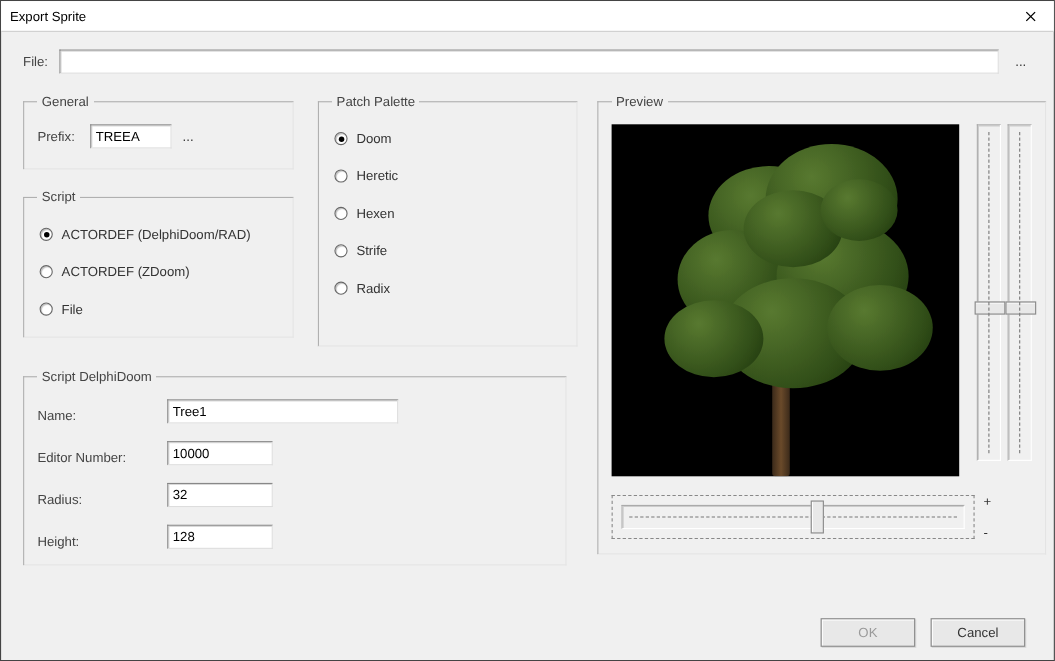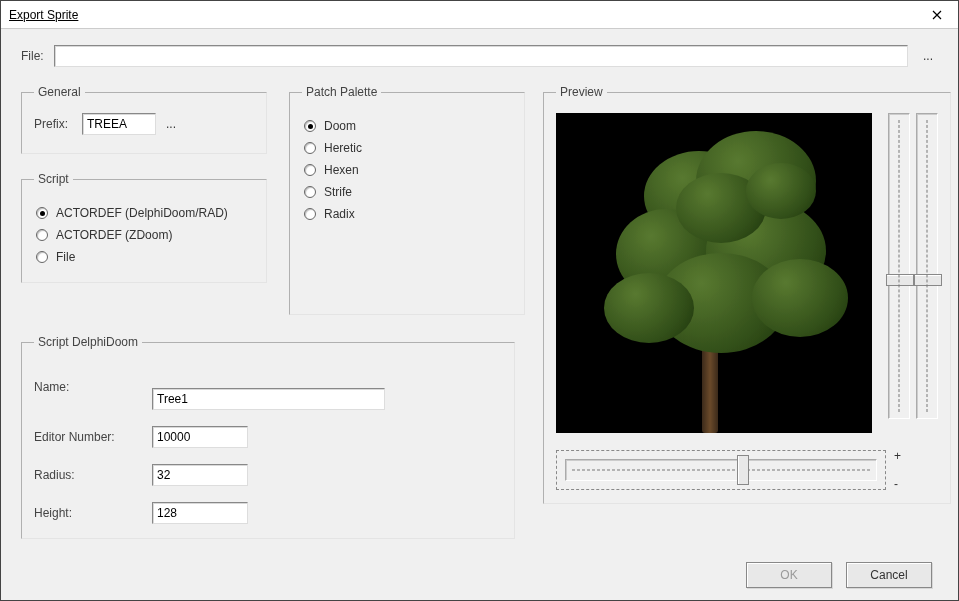--- a/index.html
+++ b/index.html
@@ -1,45 +1,45 @@
 <!DOCTYPE html>
 <html><head>
 <meta charset="utf-8">
 <style>
 * { box-sizing: border-box; font-family: "Segoe UI", Tahoma, sans-serif; font-size: 12px; }
 body { margin: 0; background: #f0f0f0; }
 .window { width: 959px; height: 601px; border: 1px solid #444; background: #f0f0f0; position: relative; }
 .titlebar { height: 28px; background: #fff; border-bottom: 1px solid #ccc; display: flex; align-items: center; padding: 0 8px; position: relative; }
-.titlebar .title { font-size: 12px; color: #000; text-decoration: underline; }
+.titlebar .title { font-size: 12px; color: #000; }
 .titlebar .close { position: absolute; right: 0; top: 0; width: 42px; height: 28px; display: flex; align-items: center; justify-content: center; cursor: default; }
 .titlebar .close svg { width: 10px; height: 10px; }
 .client { padding: 16px 20px; position: relative; height: calc(601px - 28px); }
 .file-row { display: flex; align-items: center; gap: 10px; margin-bottom: 18px; }
 .file-row label { color: #444; }
 .file-row input { flex: 1; height: 22px; border: 1px solid #888; border-right-color: #ddd; border-bottom-color: #ddd; background: #fff; padding: 2px 4px; box-shadow: inset 1px 1px 0 rgba(0,0,0,0.15); }
 .file-row .ell { width: 20px; text-align: center; color: #333; cursor: default; }
 .cols { display: flex; gap: 18px; }
 .col-left { width: 246px; display: flex; flex-direction: column; gap: 18px; }
 .col-mid { width: 236px; }
 .col-right { width: 398px; }
 fieldset { border: 1px solid #b0b0b0; border-bottom-color: #e4e4e4; border-right-color: #e4e4e4; padding: 14px 12px 12px 12px; margin: 0; position: relative; background: #f0f0f0; }
 legend { color: #444; padding: 0 4px; font-size: 12px; }
 .row { display: flex; align-items: center; margin-bottom: 6px; }
 .row label { color: #444; min-width: 48px; }
 .row .lbl-wide { min-width: 118px; }
 input.txt { height: 22px; border: 1px solid #888; border-right-color: #ddd; border-bottom-color: #ddd; background: #fff; padding: 2px 4px; box-shadow: inset 1px 1px 0 rgba(0,0,0,0.15); font-size: 12px; }
 .sm { width: 74px; }
 .md { width: 96px; }
-.lg { width: 233px; margin-top: 25px; }
+.lg { width: 210px; }
 .ell2 { margin-left: 10px; color: #333; cursor: default; }
-.radio-col { display: flex; flex-direction: column; gap: 8px; padding: 6px 2px 6px 2px; }
+.radio-col { display: flex; flex-direction: column; gap: 20px; padding: 6px 2px 6px 2px; }
 .radio-item { display: flex; align-items: center; gap: 8px; color: #333; cursor: default; }
 .radio-dot { width: 12px; height: 12px; border: 1px solid #666; border-radius: 50%; background: #fff; display: inline-flex; align-items: center; justify-content: center; box-shadow: inset 1px 1px 1px rgba(0,0,0,0.25); }
 .radio-dot.sel::after { content: ""; width: 5px; height: 5px; background: #000; border-radius: 50%; }
-.script-params .row { margin-bottom: 16px; }
+.script-params .row { margin-bottom: 16px; align-items: flex-end; }
 .script-params .row:last-child { margin-bottom: 2px; }
 .col-mid fieldset { height: 230px; }
 .preview-box { width: 316px; height: 320px; background: #000; position: relative; overflow: hidden; }
 .vslider { width: 22px; height: 306px; border: 1px solid #aaa; border-right-color: #fff; border-bottom-color: #fff; background: #f0f0f0; position: relative; box-shadow: inset 1px 1px 0 rgba(0,0,0,0.15); }
 .vslider::after { content: ""; position: absolute; left: 50%; top: 6px; bottom: 6px; transform: translateX(-50%); border-left: 1px dashed #777; }
 .vslider .thumb { position: absolute; left: -3px; width: 28px; height: 12px; background: #e8e8e8; border: 1px solid #888; box-shadow: 0 1px 0 #fff inset; }
 .vslider.v1 .thumb { top: 160px; }
 .vslider.v2 .thumb { top: 160px; }
 .hslider-wrap { margin-top: 16px; display: flex; align-items: center; gap: 8px; }
 .hslider { width: 330px; height: 40px; border: 1px dashed #888; position: relative; background: #f0f0f0; padding: 4px 6px; }

